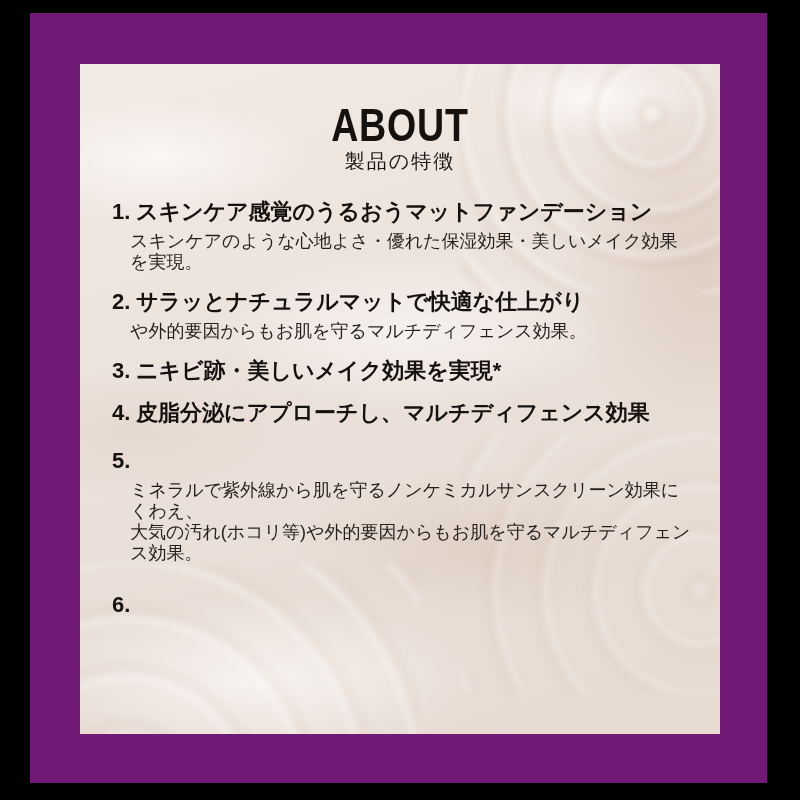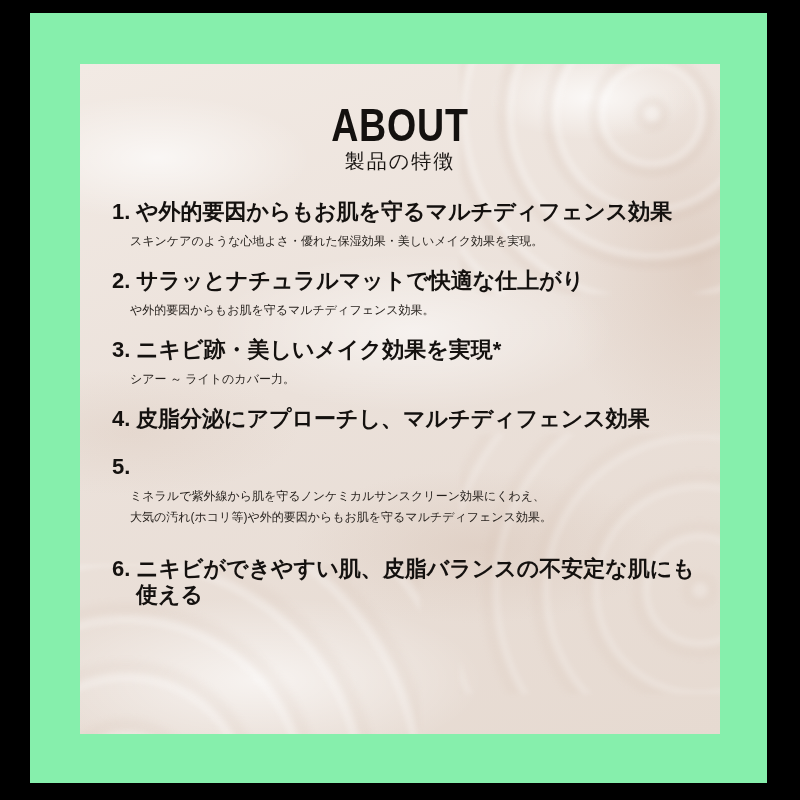--- a/index.html
+++ b/index.html
@@ -1,18 +1,18 @@
 <!DOCTYPE html>
 <html><head>
 <meta charset="utf-8">
 <style>
   html,body{margin:0;padding:0;background:#000;}
   .stage{position:relative;width:800px;height:800px;background:#000;overflow:hidden;
          font-family:"Liberation Sans","DejaVu Sans",sans-serif;}
-  .frame{position:absolute;left:30px;top:13px;width:737px;height:770px;background:#86efac;}
+  .frame{position:absolute;left:30px;top:13px;width:737px;height:770px;background:#701a75;}
   .card{position:absolute;left:50px;top:51px;width:640px;height:670px;
         color:#1e1916;overflow:hidden;
         background:
           radial-gradient(ellipse 150px 60px at 80% 5%, rgba(255,255,255,.75), rgba(255,255,255,0) 70%),
           radial-gradient(ellipse 220px 90px at 12% 14%, rgba(255,255,255,.65), rgba(255,255,255,0) 70%),
           radial-gradient(ellipse 280px 110px at 52% 40%, rgba(255,255,255,.55), rgba(255,255,255,0) 72%),
           radial-gradient(ellipse 320px 120px at 28% 92%, rgba(255,255,255,.65), rgba(255,255,255,0) 70%),
           radial-gradient(ellipse 200px 260px at 97% 30%, rgba(206,180,163,.40), rgba(206,180,163,0) 70%),
           radial-gradient(ellipse 260px 110px at 62% 72%, rgba(210,188,173,.38), rgba(210,188,173,0) 70%),
           radial-gradient(ellipse 240px 90px at 8% 55%, rgba(214,194,180,.30), rgba(214,194,180,0) 70%),
@@ -32,72 +32,70 @@
            font-weight:700;color:#14110f;letter-spacing:1px;transform:scaleX(.8);transform-origin:50% 50%;}
   .subtitle{height:22px;text-align:center;font-size:20px;line-height:22px;
             letter-spacing:2px;color:#1a1613;}
   .features{margin-top:27px;}
   .item{margin-bottom:16px;}
   .item:nth-child(4){margin-bottom:22px;}
   .item:nth-child(5){margin-bottom:28px;}
   .heading{display:flex;padding-left:32px;padding-right:10px;
            font-size:22px;line-height:26px;font-weight:700;color:#14110f;}
   .num{flex:none;width:24px;}
-  .desc{margin:6px 28px 0 50px;font-size:12px;line-height:21px;color:#241f1b;}
+  .desc{margin:6px 28px 0 50px;font-size:18px;line-height:21px;color:#241f1b;}
 </style>
 </head>
 <body>
 
 <div class="stage">
   <div class="frame">
     <div class="card">
       <div class="ripple r1"></div>
       <div class="ripple r2"></div>
       <div class="ripple r3"></div>
       <div class="content">
         <h1 class="about">ABOUT</h1>
         <div class="subtitle">製品の特徴</div>
         <div class="features" id="features">
             <div class="item">
               <div class="heading">
                 <span class="num">1.</span>
-                <span>や外的要因からもお肌を守るマルチディフェンス効果</span>
+                <span>スキンケア感覚のうるおうマットファンデーション</span>
               </div>
               <div class="desc">スキンケアのような心地よさ・優れた保湿効果・美しいメイク効果を実現。</div>
             </div>
             <div class="item">
               <div class="heading">
                 <span class="num">2.</span>
                 <span>サラッとナチュラルマットで快適な仕上がり</span>
               </div>
               <div class="desc">や外的要因からもお肌を守るマルチディフェンス効果。</div>
             </div>
             <div class="item">
               <div class="heading">
                 <span class="num">3.</span>
                 <span>ニキビ跡・美しいメイク効果を実現*</span>
               </div>
-              <div class="desc">シアー ～ ライトのカバー力。</div>
             </div>
             <div class="item">
               <div class="heading">
                 <span class="num">4.</span>
                 <span>皮脂分泌にアプローチし、マルチディフェンス効果</span>
               </div>
             </div>
             <div class="item">
               <div class="heading">
                 <span class="num">5.</span>
               </div>
               <div class="desc">ミネラルで紫外線から肌を守るノンケミカルサンスクリーン効果にくわえ、<br>大気の汚れ(ホコリ等)や外的要因からもお肌を守るマルチディフェンス効果。</div>
             </div>
             <div class="item">
               <div class="heading">
                 <span class="num">6.</span>
-                <span>ニキビができやすい肌、皮脂バランスの不安定な肌にも使える</span>
               </div>
             </div>
           </div>
 
       </div>
     </div>
   </div>
 </div>
 
 </body></html>

